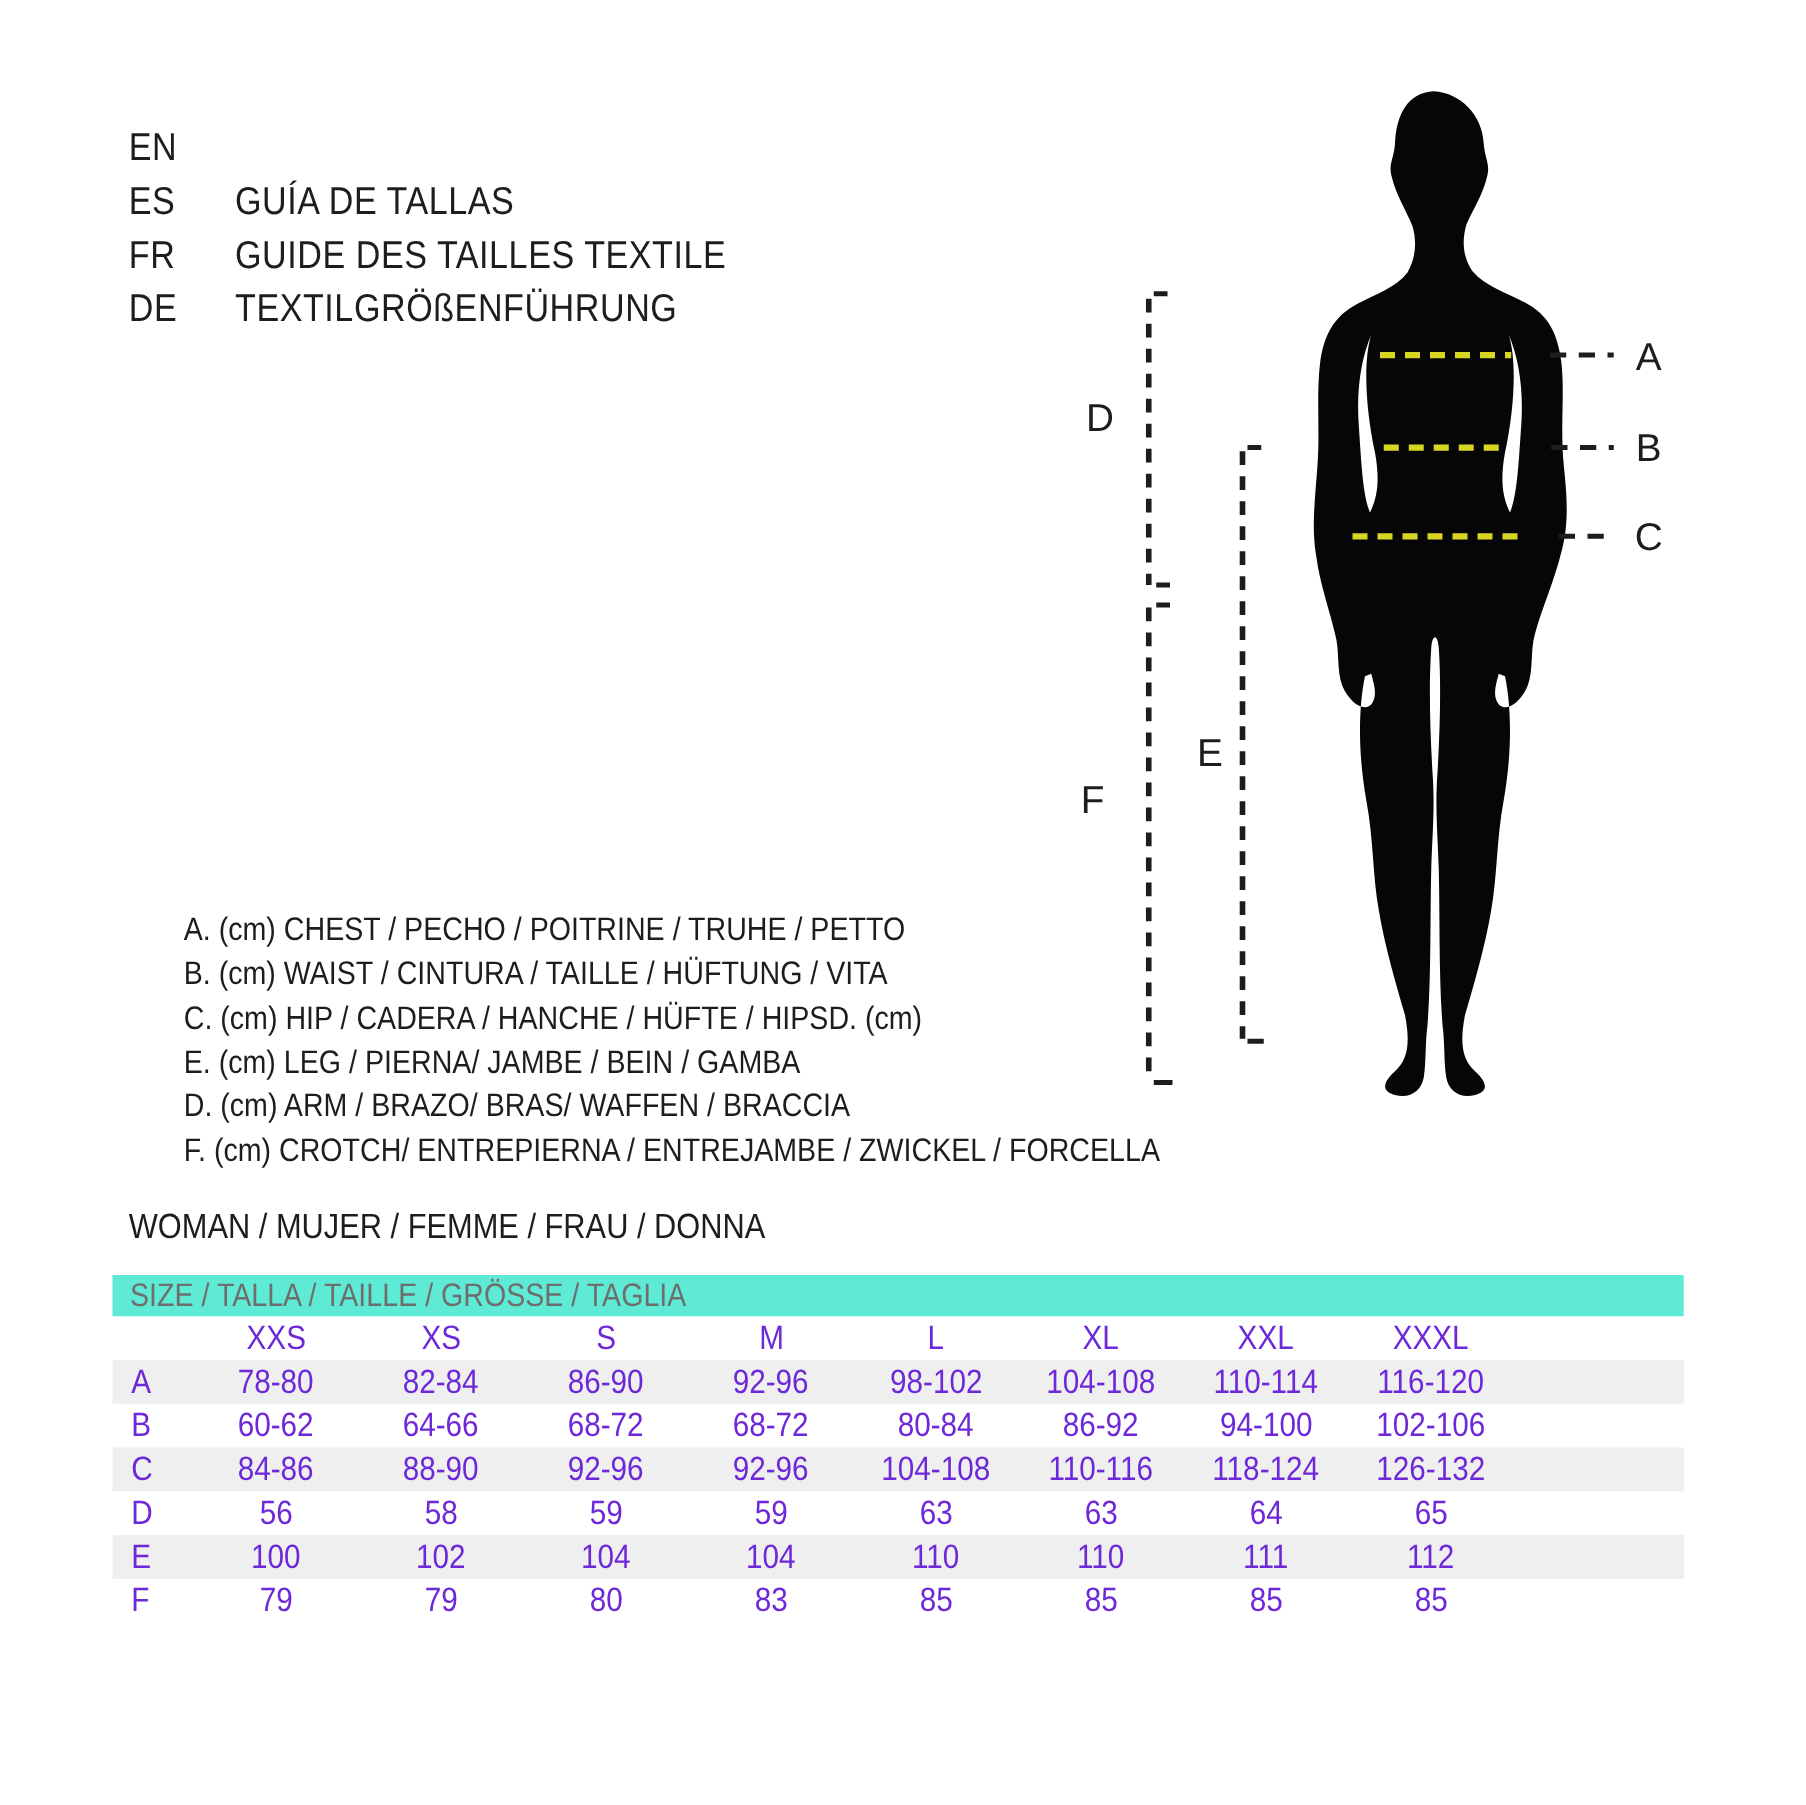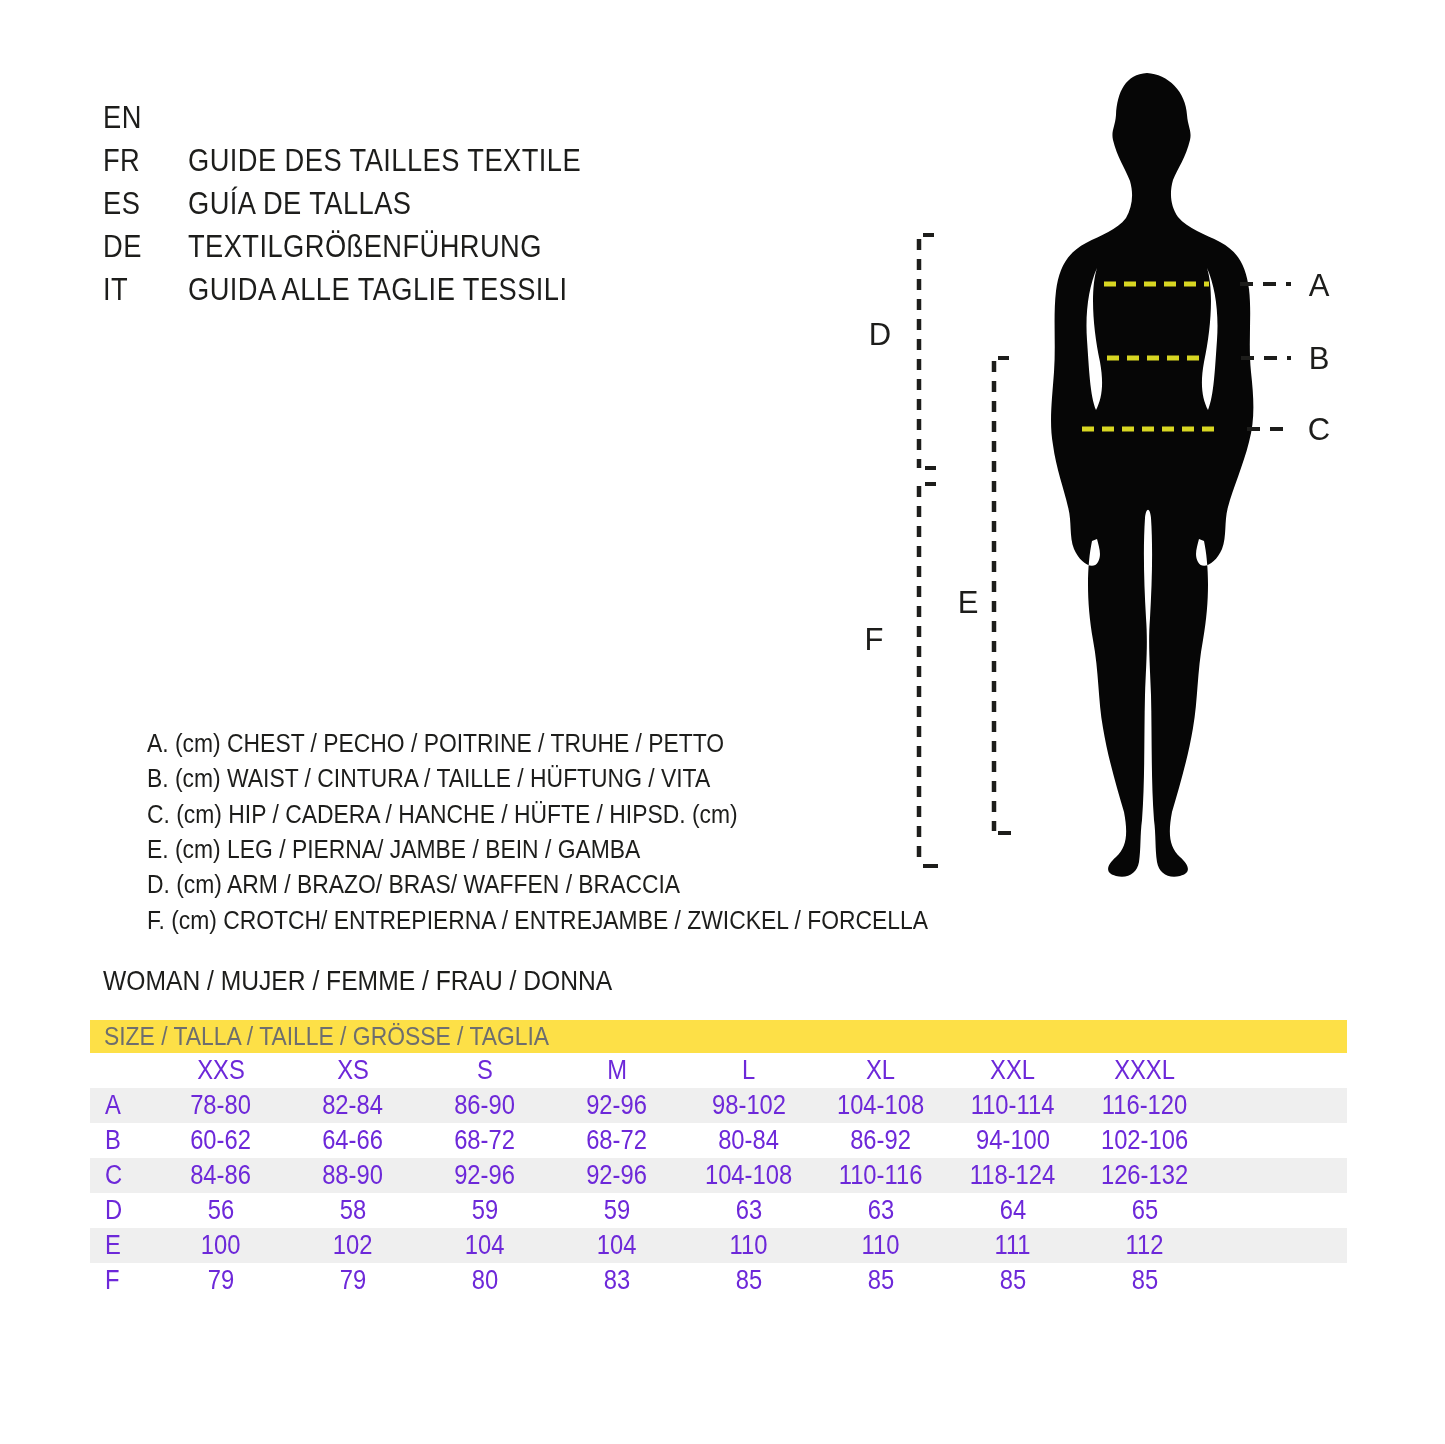--- a/index.html
+++ b/index.html
@@ -22,55 +22,51 @@
 
   
   .legend-block{position:absolute;left:103px;top:726px;}
   .legend-line{height:35.3px;display:flex;align-items:center;font-size:26px;margin-left:44px;}
 
   
   .audience{position:absolute;left:103px;top:965px;font-size:28px;}
 
   
   .size-table{position:absolute;left:90px;top:1020px;width:1257px;}
-  .band{height:33px;background:#fde047;color:#6e6e6e;font-size:26px;display:flex;align-items:center;padding-left:14px;box-sizing:border-box;}
+  .band{height:33px;background:#5eead4;color:#6e6e6e;font-size:26px;display:flex;align-items:center;padding-left:14px;box-sizing:border-box;}
   .trow{display:grid;grid-template-columns:65px repeat(8,132px) 1fr;height:35px;align-items:center;font-size:27px;color:#6d28d9;}
   .trow.stripe{background:#efefef;}
   .trow .rl{padding-left:15px;text-align:left;}
   .trow .c{text-align:center;}
 
   
   .diagram{position:absolute;left:850px;top:60px;width:595px;height:840px;}
   .diagram svg{display:block;width:595px;height:840px;}
   .mlabel{font-family:"Liberation Sans",sans-serif;font-size:31px;fill:#1d1d1b;}
 </style>
 </head>
 <body>
 
 <div class="page">
 
   <div class="lang-block">
     <div class="lang-row">
       <div class="lang-code"><span class="cx">EN</span></div>
     </div>
     <div class="lang-row">
+      <div class="lang-code"><span class="cx">ES</span></div>
+      <div class="lang-title"><span class="cx">GUÍA DE TALLAS</span></div>
+    </div>
+    <div class="lang-row">
       <div class="lang-code"><span class="cx">FR</span></div>
       <div class="lang-title"><span class="cx">GUIDE DES TAILLES TEXTILE</span></div>
     </div>
     <div class="lang-row">
-      <div class="lang-code"><span class="cx">ES</span></div>
-      <div class="lang-title"><span class="cx">GUÍA DE TALLAS</span></div>
-    </div>
-    <div class="lang-row">
       <div class="lang-code"><span class="cx">DE</span></div>
       <div class="lang-title"><span class="cx">TEXTILGRÖßENFÜHRUNG</span></div>
-    </div>
-    <div class="lang-row">
-      <div class="lang-code"><span class="cx">IT</span></div>
-      <div class="lang-title"><span class="cx">GUIDA ALLE TAGLIE TESSILI</span></div>
     </div>
   </div>
 
   <div class="diagram">
     <svg viewBox="850 60 595 840" xmlns="http://www.w3.org/2000/svg">
 
       <path fill="#060606" fill-rule="evenodd" d="
         M 1147 73
         C 1168 74 1186 92 1187 115
         C 1188 127 1192 131 1190 140

